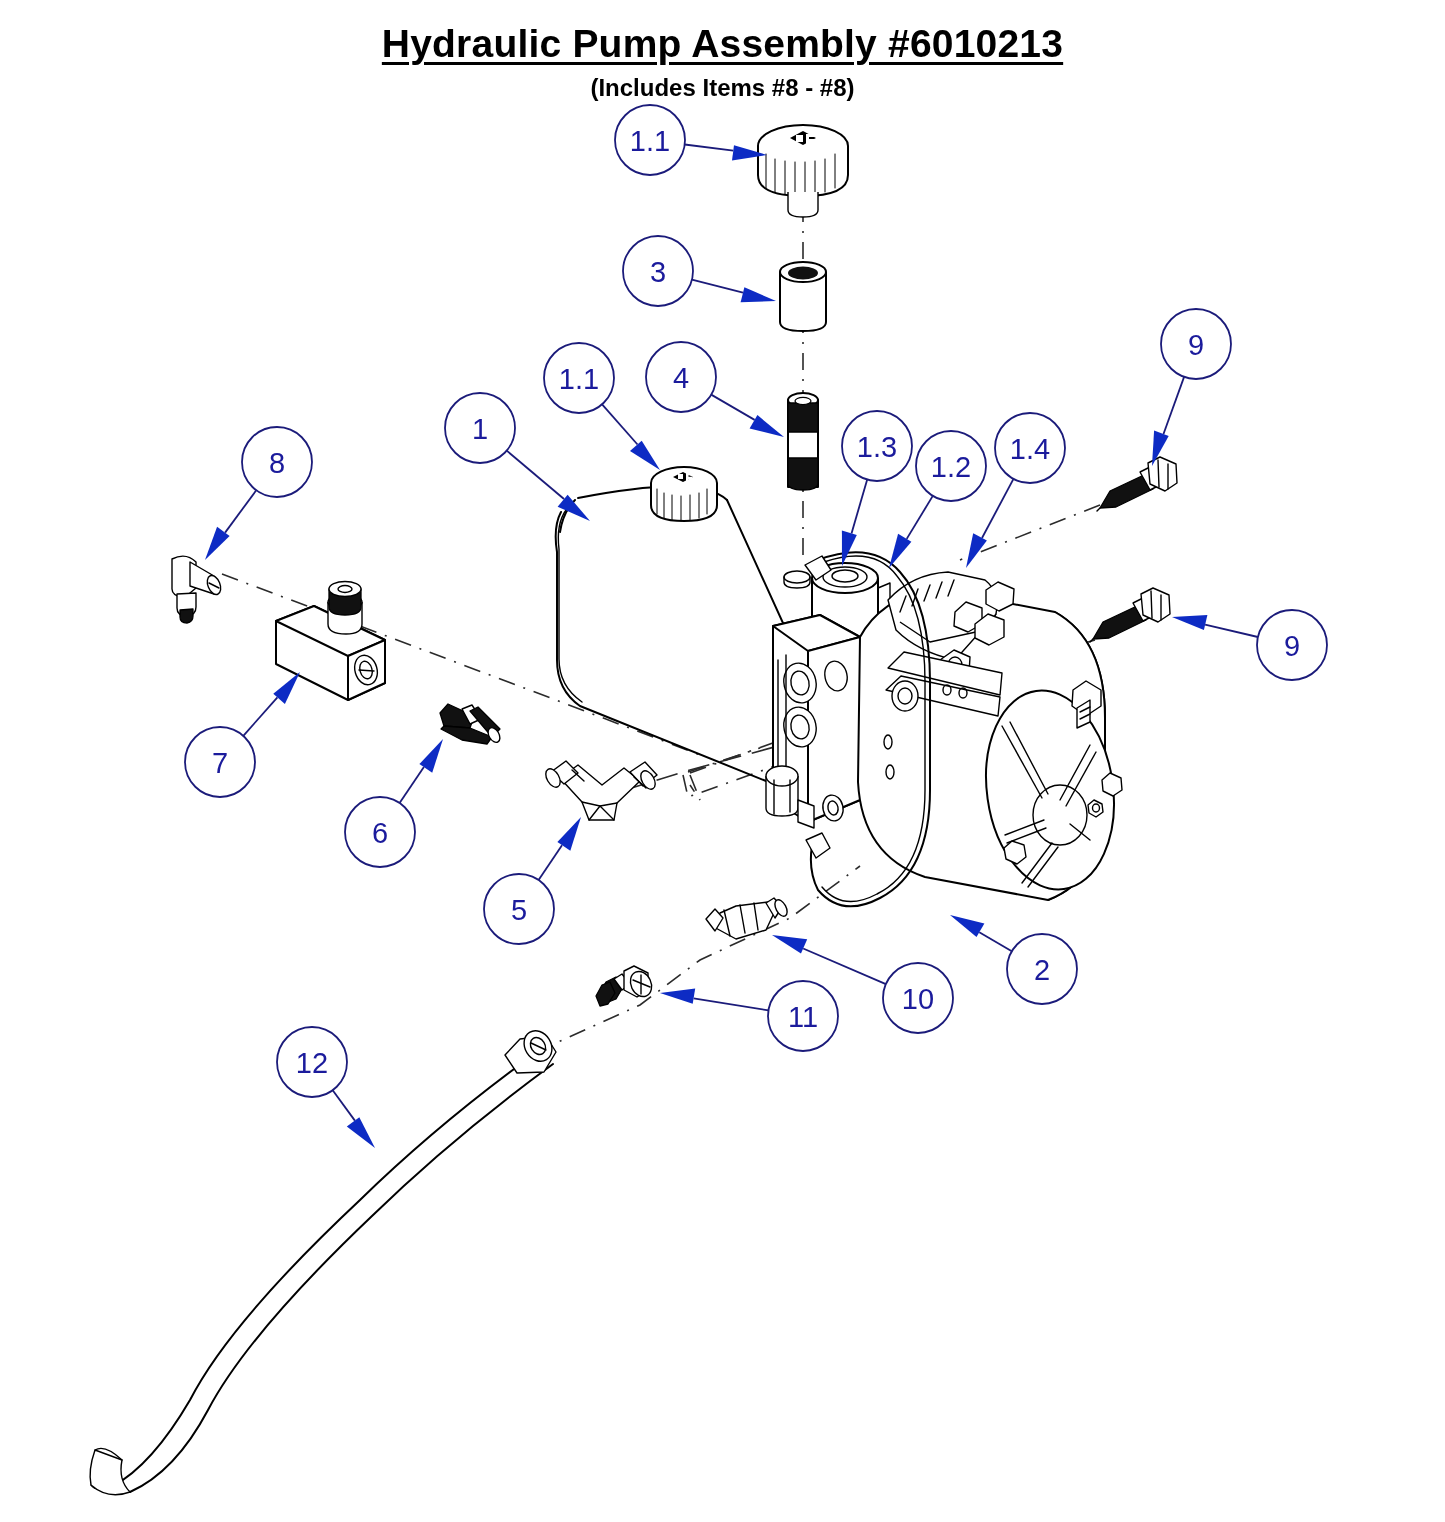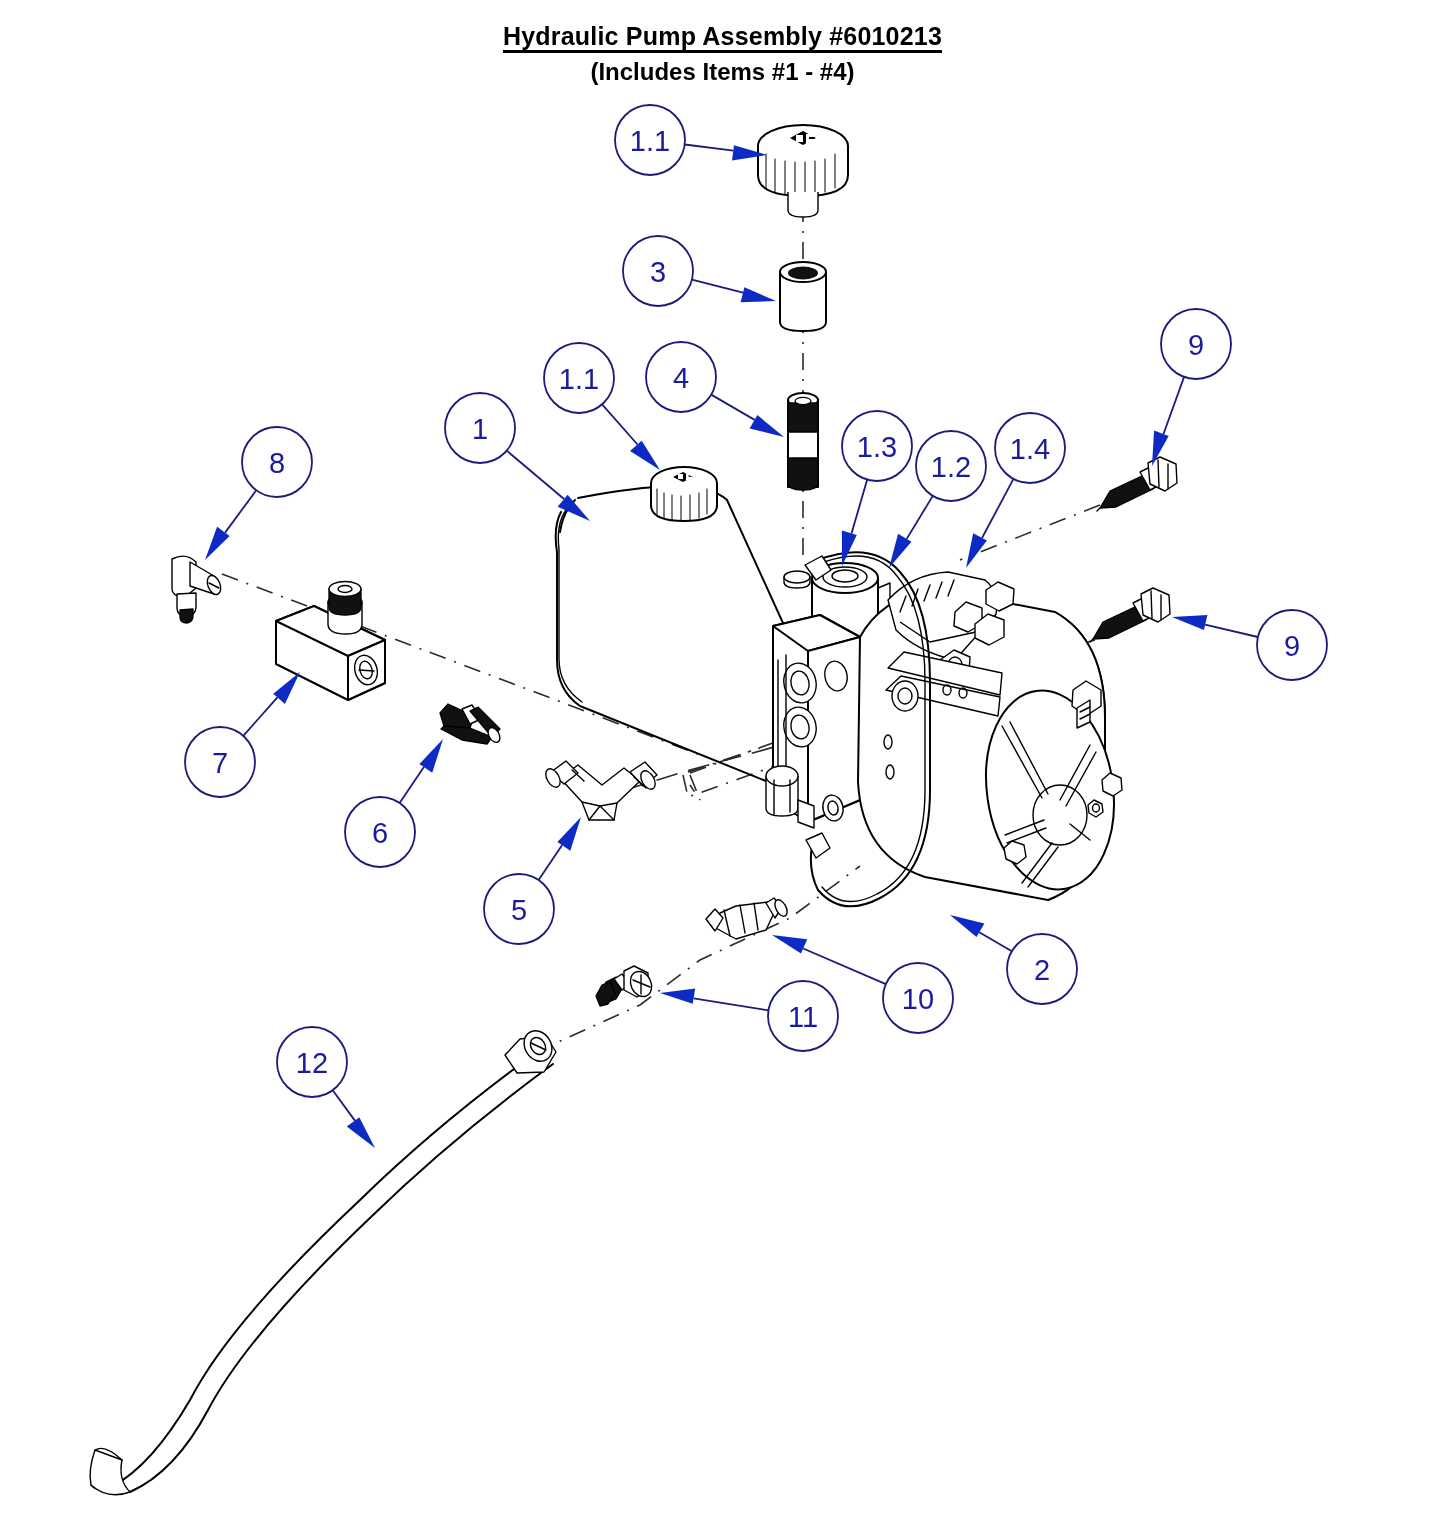--- a/index.html
+++ b/index.html
@@ -1,20 +1,20 @@
 <!DOCTYPE html>
 <html><head>
 <meta charset="utf-8">
 <style>
   html,body{margin:0;padding:0;background:#ffffff;}
   body{width:1445px;height:1522px;position:relative;overflow:hidden;
        font-family:"Liberation Sans", sans-serif;}
   #sheet{position:absolute;inset:0;width:1445px;height:1522px;}
   .title-wrap{position:absolute;left:0;top:0;width:1445px;text-align:center;}
-  .title-main{font-size:25px;font-weight:bold;color:#000;letter-spacing:.2px;
+  .title-main{font-size:39px;font-weight:bold;color:#000;letter-spacing:.2px;
               text-decoration:underline;text-underline-offset:5px;
               text-decoration-thickness:3px;margin-top:22px;line-height:1.15;}
   .title-sub{font-size:24px;font-weight:bold;color:#000;margin-top:7px;line-height:1.15;}
   svg{display:block;}
   .ln{fill:none;stroke:#000;stroke-width:2;stroke-linecap:round;stroke-linejoin:round;}
   .ln-t{fill:none;stroke:#000;stroke-width:1.4;stroke-linecap:round;stroke-linejoin:round;}
   .ln-h{fill:none;stroke:#000;stroke-width:1;stroke-linecap:round;}
   .fw{fill:#fff;stroke:#000;stroke-width:2;stroke-linejoin:round;}
   .fwt{fill:#fff;stroke:#000;stroke-width:1.4;stroke-linejoin:round;}
   .fk{fill:#111;stroke:#000;stroke-width:1.3;stroke-linejoin:round;}
@@ -24,21 +24,21 @@
   .cal-lead{fill:none;stroke:#1b1b7a;stroke-width:1.8;}
   .cal-head{fill:#0d2bc4;stroke:none;}
   .cal-txt{fill:#1b1b9c;font-family:"Liberation Sans",sans-serif;font-size:29px;
            text-anchor:middle;dominant-baseline:central;}
 </style>
 </head>
 <body>
 
 <div class="title-wrap">
   <div class="title-main">Hydraulic Pump Assembly #6010213</div>
-  <div class="title-sub">(Includes Items #1 - #4)</div>
+  <div class="title-sub">(Includes Items #8 - #8)</div>
 </div>
 
 <svg id="sheet" viewBox="0 0 1445 1522">
 
   <g>
     <path class="center" d="M803,205 L803,560"></path>
     <path class="center" d="M222,574 L556,700 L700,755"></path>
     <path class="center2" d="M625,790 L690,770 L800,740"></path>
     <path class="center" d="M690,775 L700,800 L690,785"></path>
     <path class="center" d="M1100,505 L960,560"></path>

